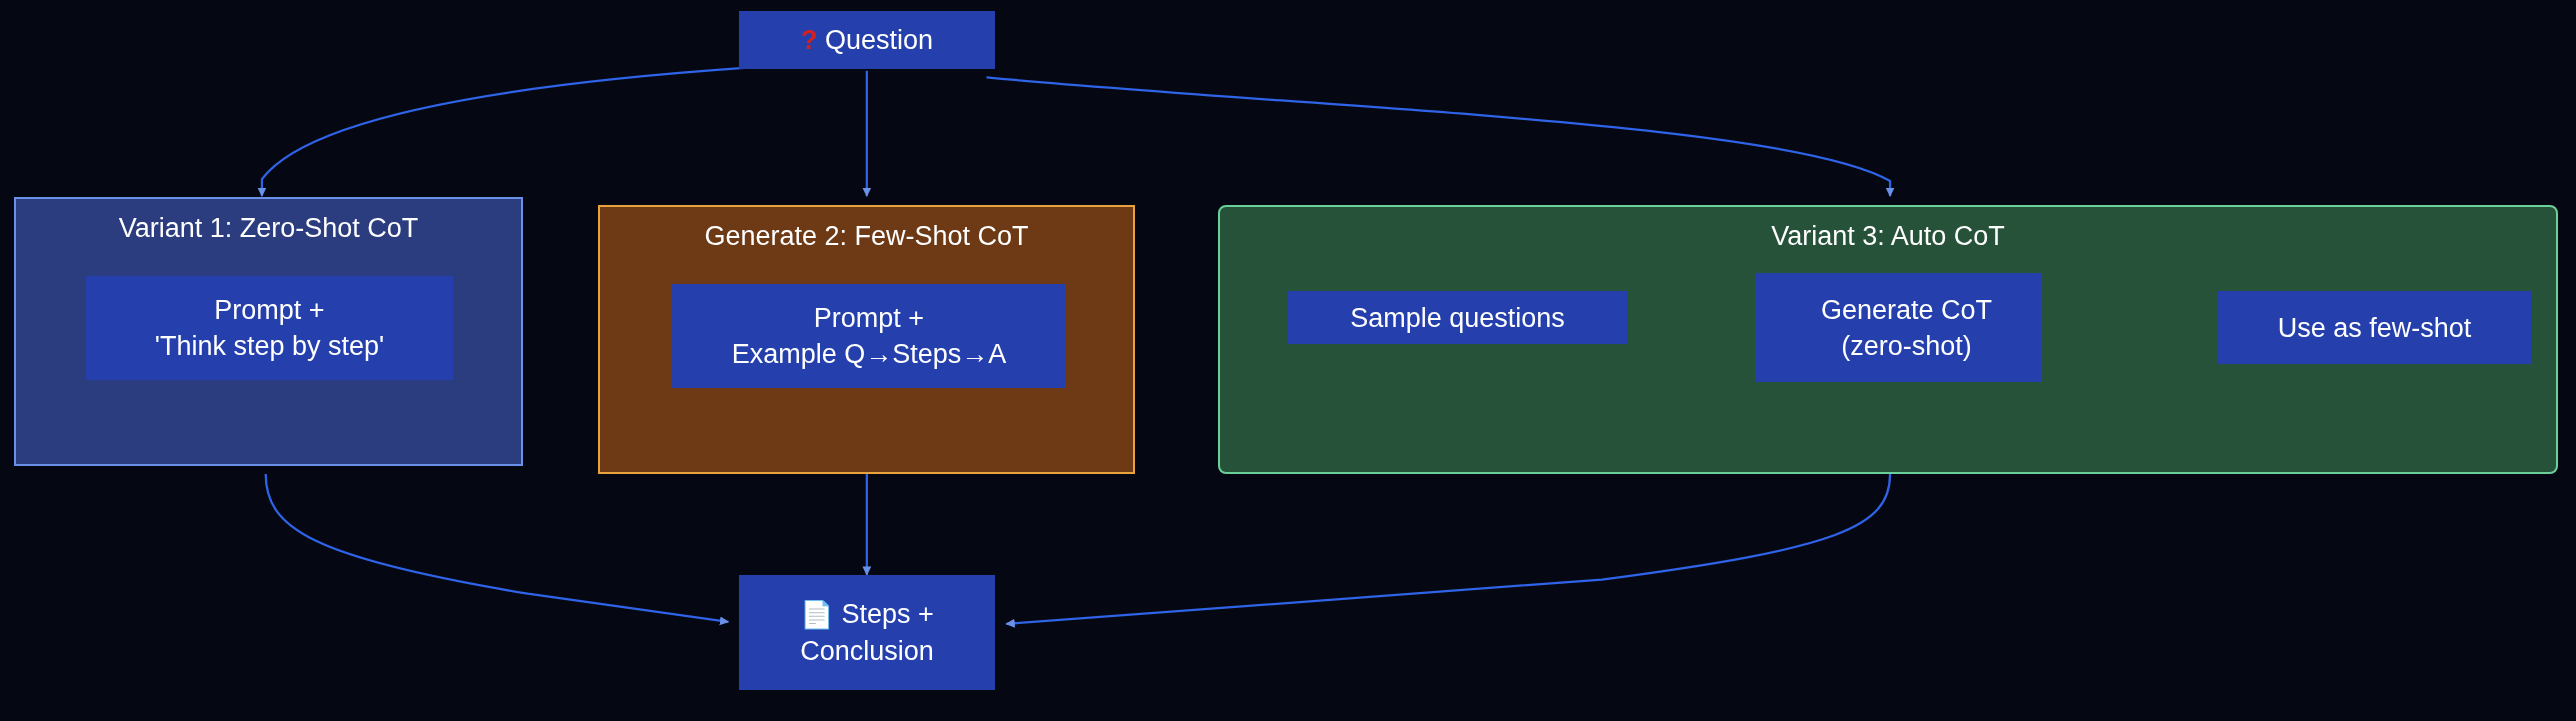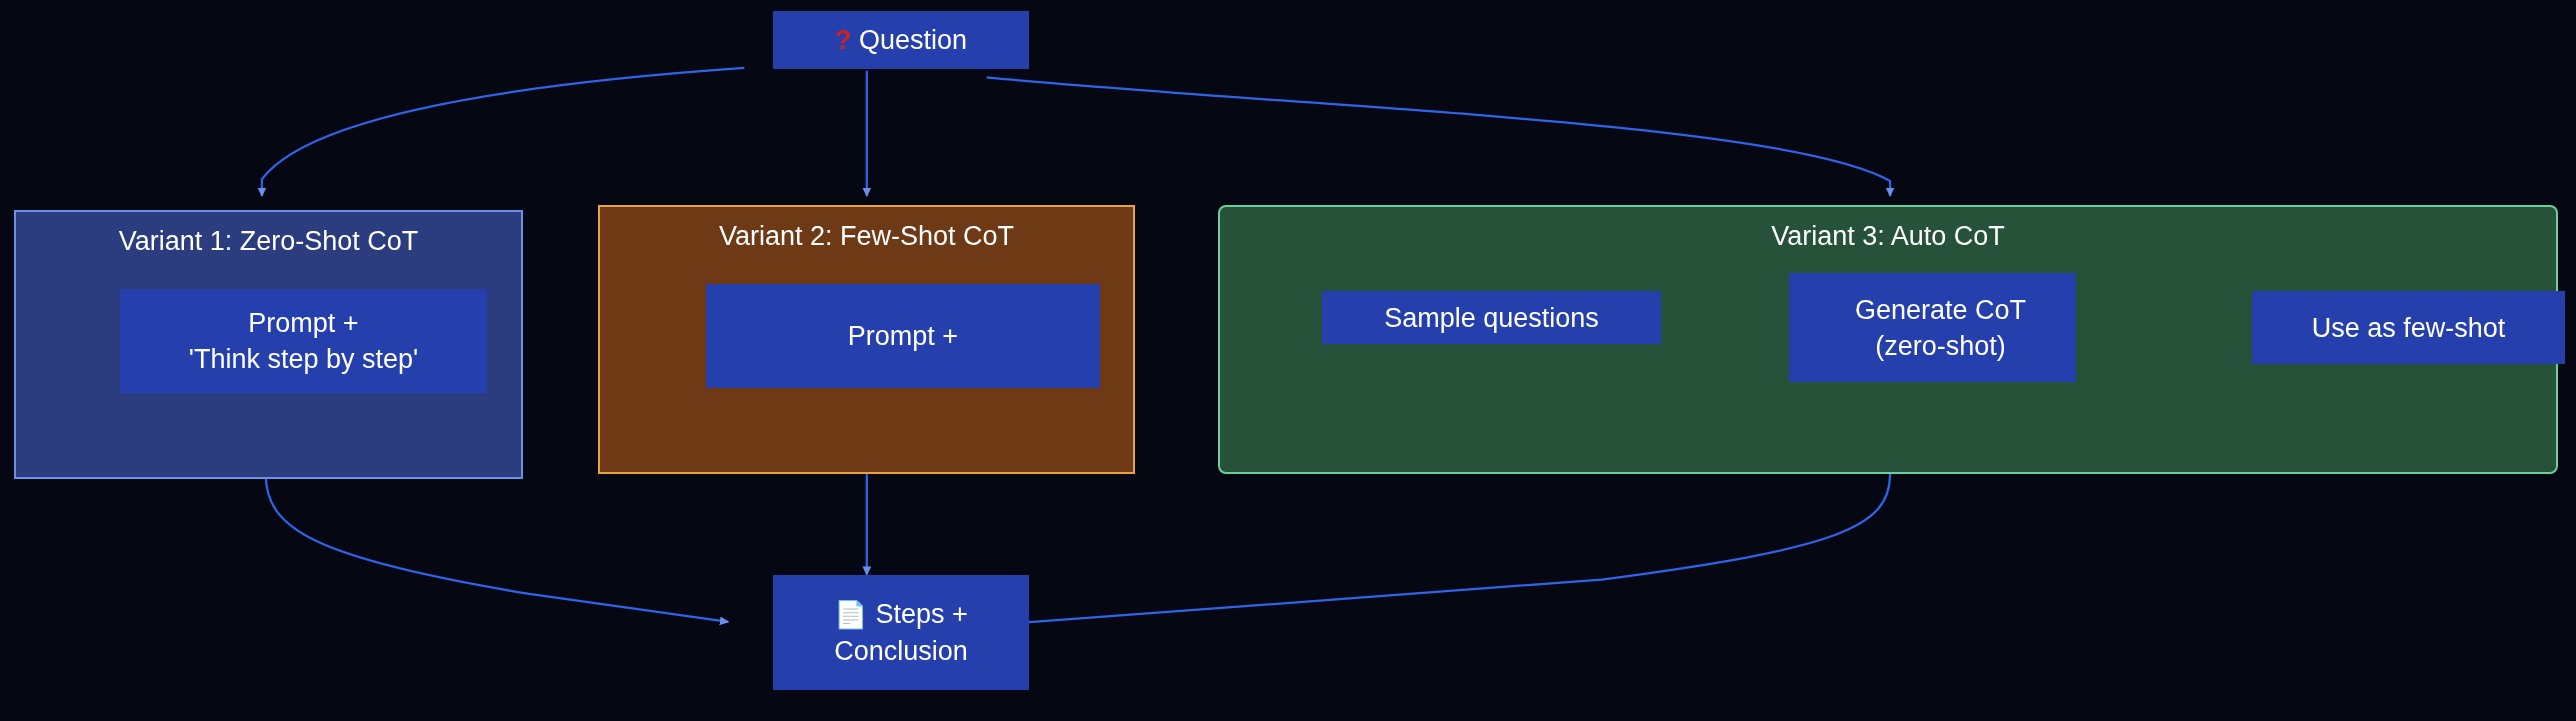--- a/index.html
+++ b/index.html
@@ -65,21 +65,20 @@
     background: #2540AC;
     border: 0.9px solid #2540AC;
     color: #ffffff;
     display: flex;
     align-items: center;
     justify-content: center;
     text-align: center;
     font-size: 27px;
     line-height: 36px;
     white-space: pre-line;
-    margin-left: 34px;
   }
   .node .label {
     display: block;
     width: 100%;
     padding: 0 9.4px;
     box-sizing: border-box;
   }
   .qmark {
     color: #d32020;
     font-weight: 700;
@@ -115,31 +114,31 @@
 
     <path d="M 920,503 L 920,610" fill="none" stroke="#2F63E8" stroke-width="2.4" marker-end="url(#ah)"></path>
 
     <path d="M 2006,503 C 2006,560 1950,582 1700,615 L 1068,662" fill="none" stroke="#2F63E8" stroke-width="2.4" marker-end="url(#ah)"></path>
   </svg>
 
   <div class="node" style="left:739px; top:11.3px; width:256px; height:58px;">
     <span class="label"><span class="qmark">?</span> <span>Question</span></span>
   </div>
 
-  <div class="cluster v1" style="left:14px; top:210px; width:509px; height:269px;">
+  <div class="cluster v1" style="left:14px; top:197px; width:509px; height:269px;">
     <div class="cluster-title">Variant 1: Zero-Shot CoT</div>
     <div class="node" style="left:70px; top:77px; width:367px; height:104px;">
       <span class="label"><span>Prompt +</span><br><span>'Think step by step'</span></span>
     </div>
   </div>
 
   <div class="cluster v2" style="left:598px; top:205px; width:537px; height:269px;">
-    <div class="cluster-title">Variant 2: Few-Shot CoT</div>
+    <div class="cluster-title">Generate 2: Few-Shot CoT</div>
     <div class="node" style="left:72px; top:77px; width:394px; height:104px;">
-      <span class="label"><span>Prompt +</span><br></span>
+      <span class="label"><span>Prompt +</span><br><span>Example Q→Steps→A</span></span>
     </div>
   </div>
 
   <div class="cluster v3" style="left:1218px; top:205px; width:1340px; height:269px;">
     <div class="cluster-title">Variant 3: Auto CoT</div>
 
     <div class="node" style="left:68px; top:84px; width:339px; height:53px;">
       <span class="label">Sample questions</span>
     </div>
 

